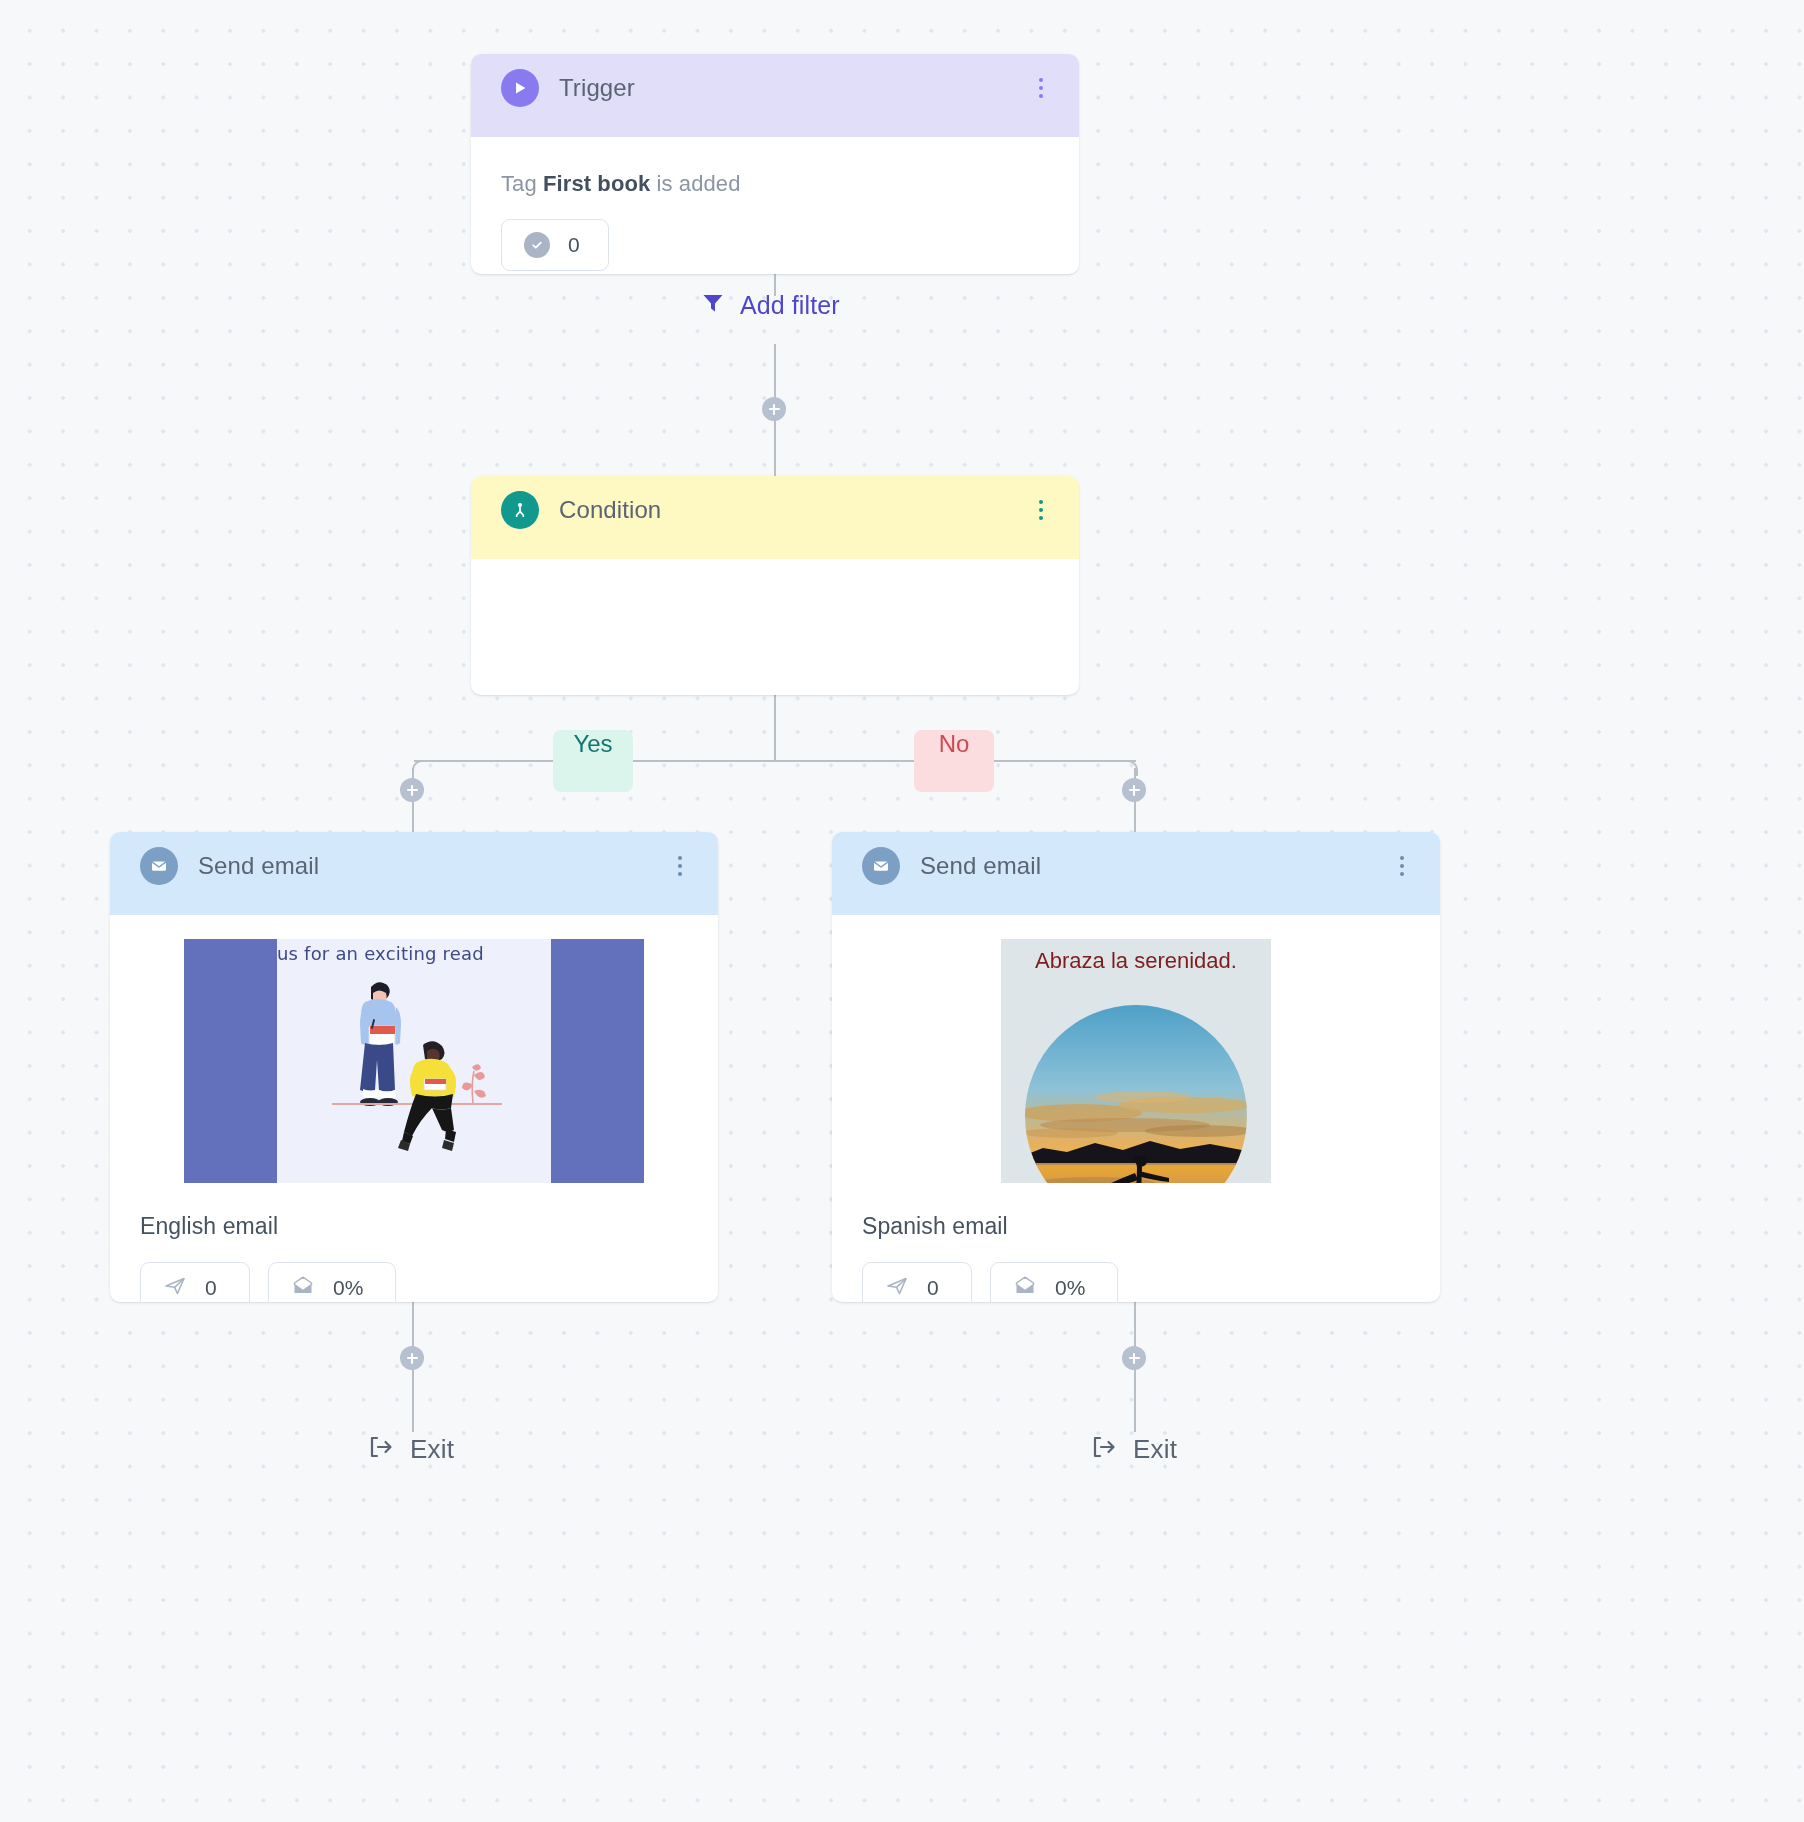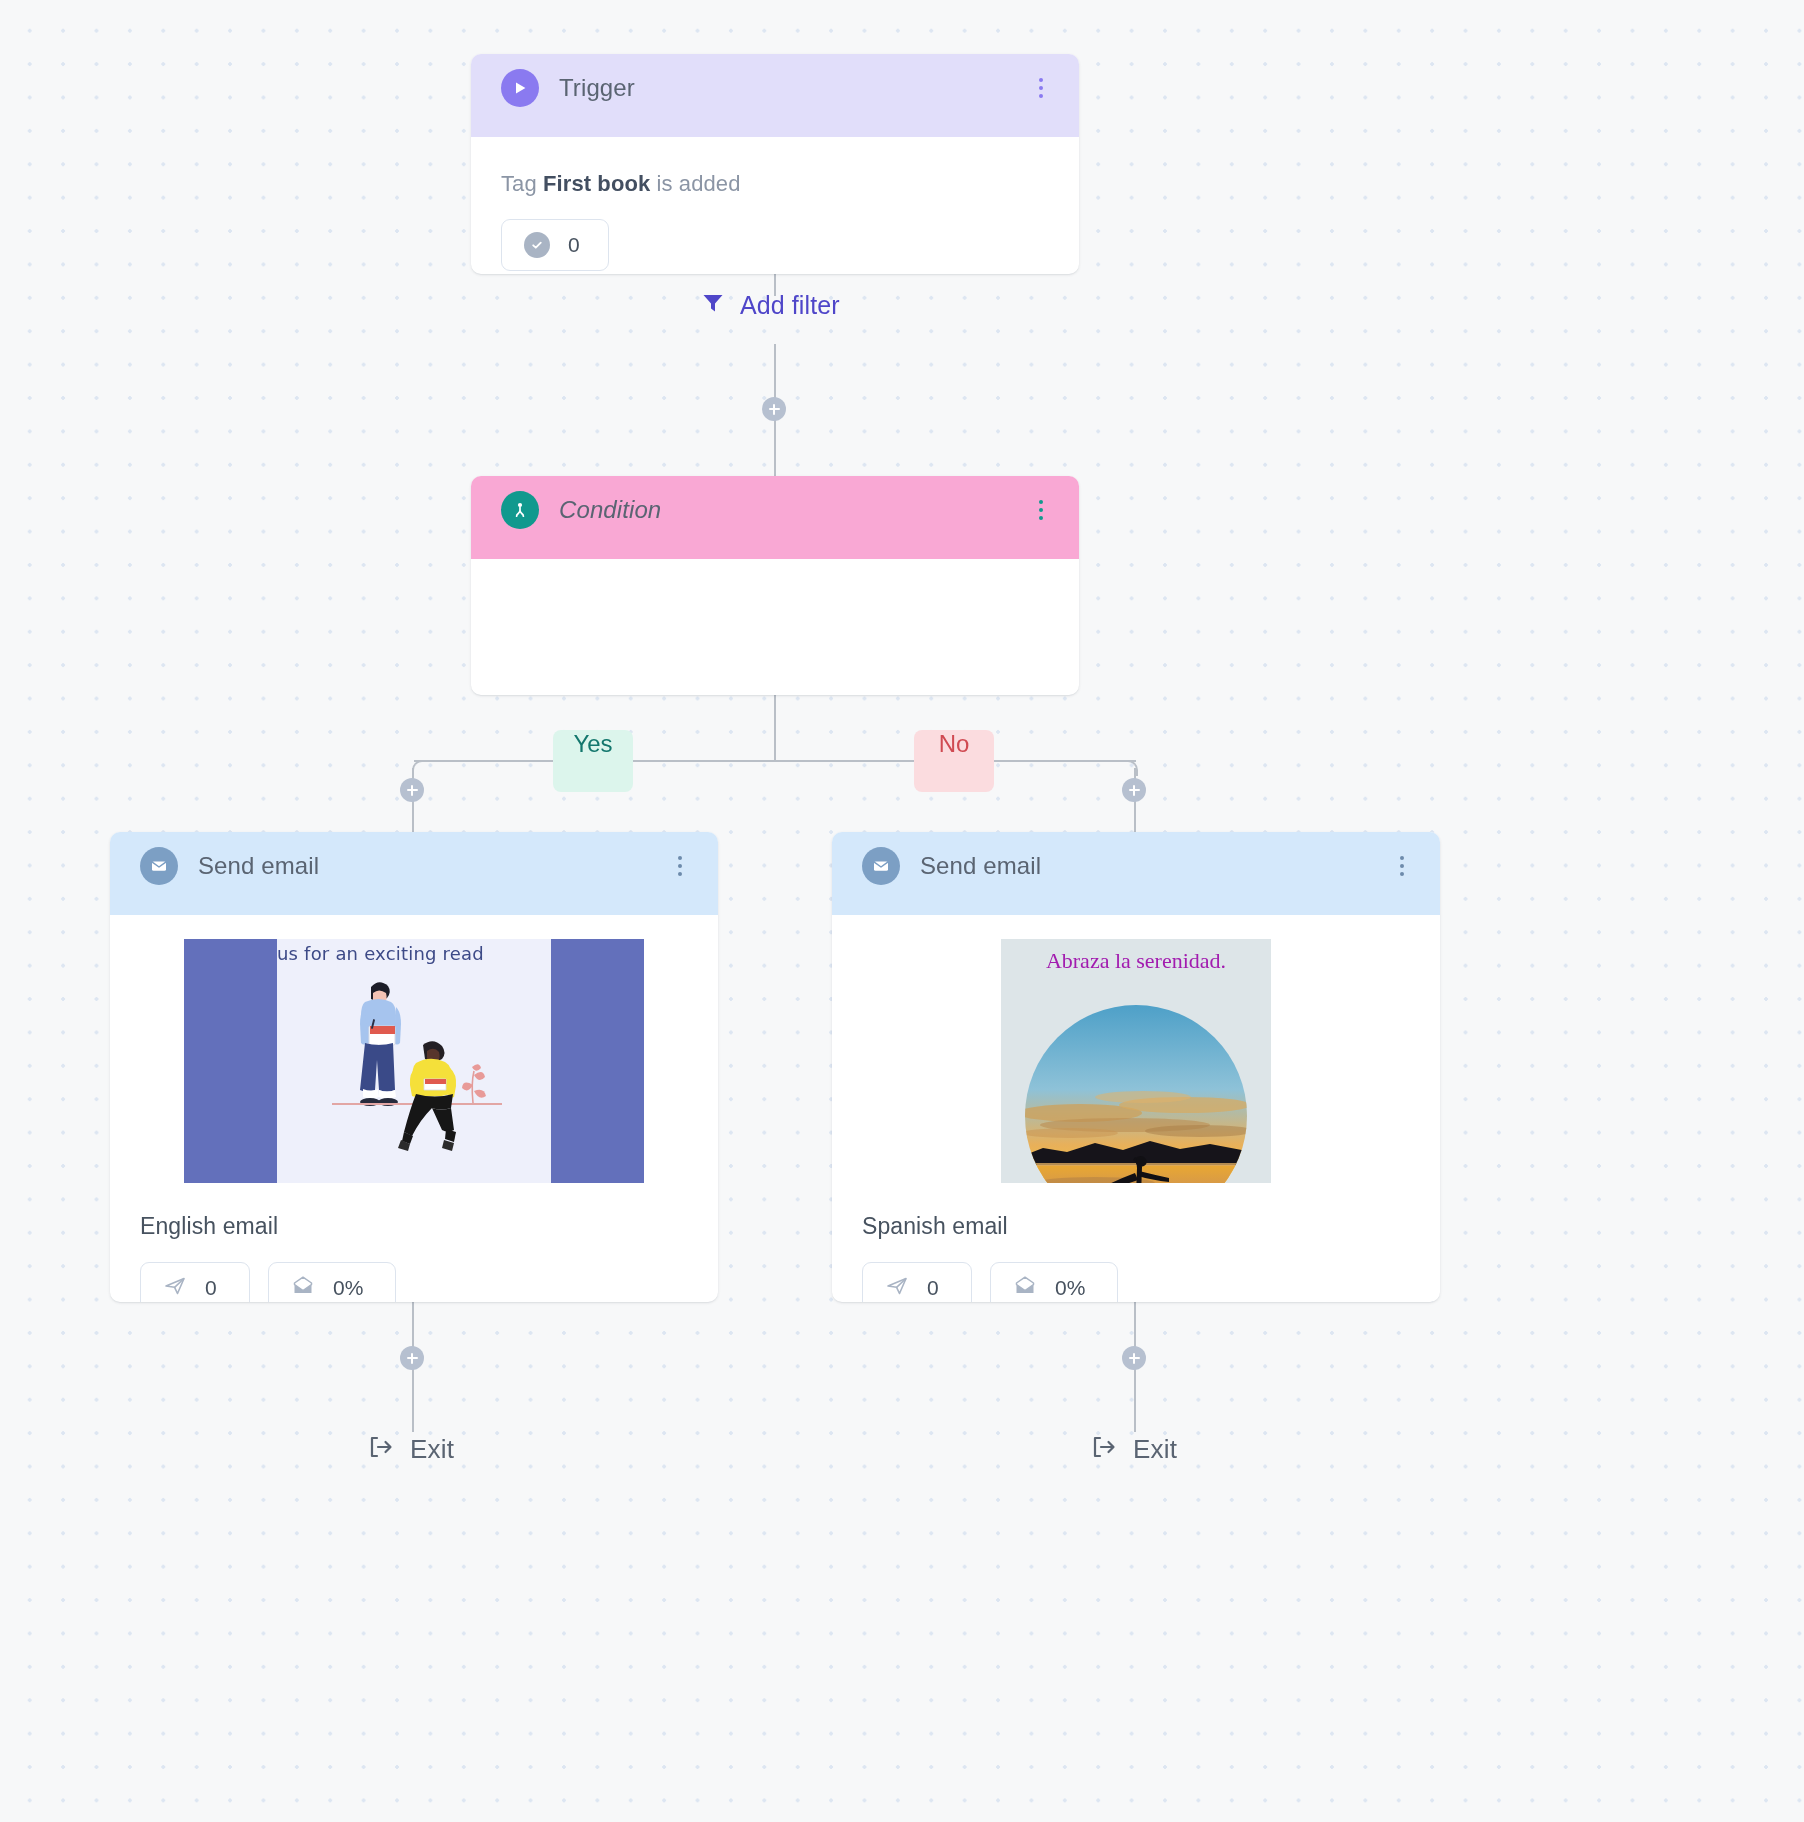--- a/index.html
+++ b/index.html
@@ -153,21 +153,21 @@
     z-index: 6;
   }
   #add-filter .lbl {
     font-size: 25px;
     color: #4f46c9;
     letter-spacing: 0.1px;
   }
 
   
   #condition { left: 471px; top: 476px; width: 608px; height: 219px; }
-  #condition .node-header { background: #f9a8d4; font-style: italic; }
+  #condition .node-header { background: #fef9c3; }
   #condition .hdr-icon { background: #11998e; }
   #condition .kebab i { background: #11998e; }
   .cond-text {
     font-size: 23px;
     color: #8b95a5;
     padding-top: 76px;
     letter-spacing: 0.1px;
   }
   .cond-text b { color: #434f61; font-weight: 700; }
 
@@ -220,22 +220,22 @@
   .thumb-es {
     width: 270px; height: 244px;
     background: #dde5e8;
     position: relative;
     overflow: hidden;
   }
   .thumb-es .head {
     position: absolute; top: 9px; left: 0; right: 0;
     text-align: center;
     font-size: 22px;
-    color: #a21caf;
-    font-family: Liberation Serif, serif;
+    color: #7f1d1d;
+    font-family: Liberation Sans, sans-serif;
   }
   .photo {
     position: absolute;
     left: 50%; transform: translateX(-50%);
     top: 66px;
     width: 222px; height: 222px;
     border-radius: 50%;
     overflow: hidden;
   }
 

